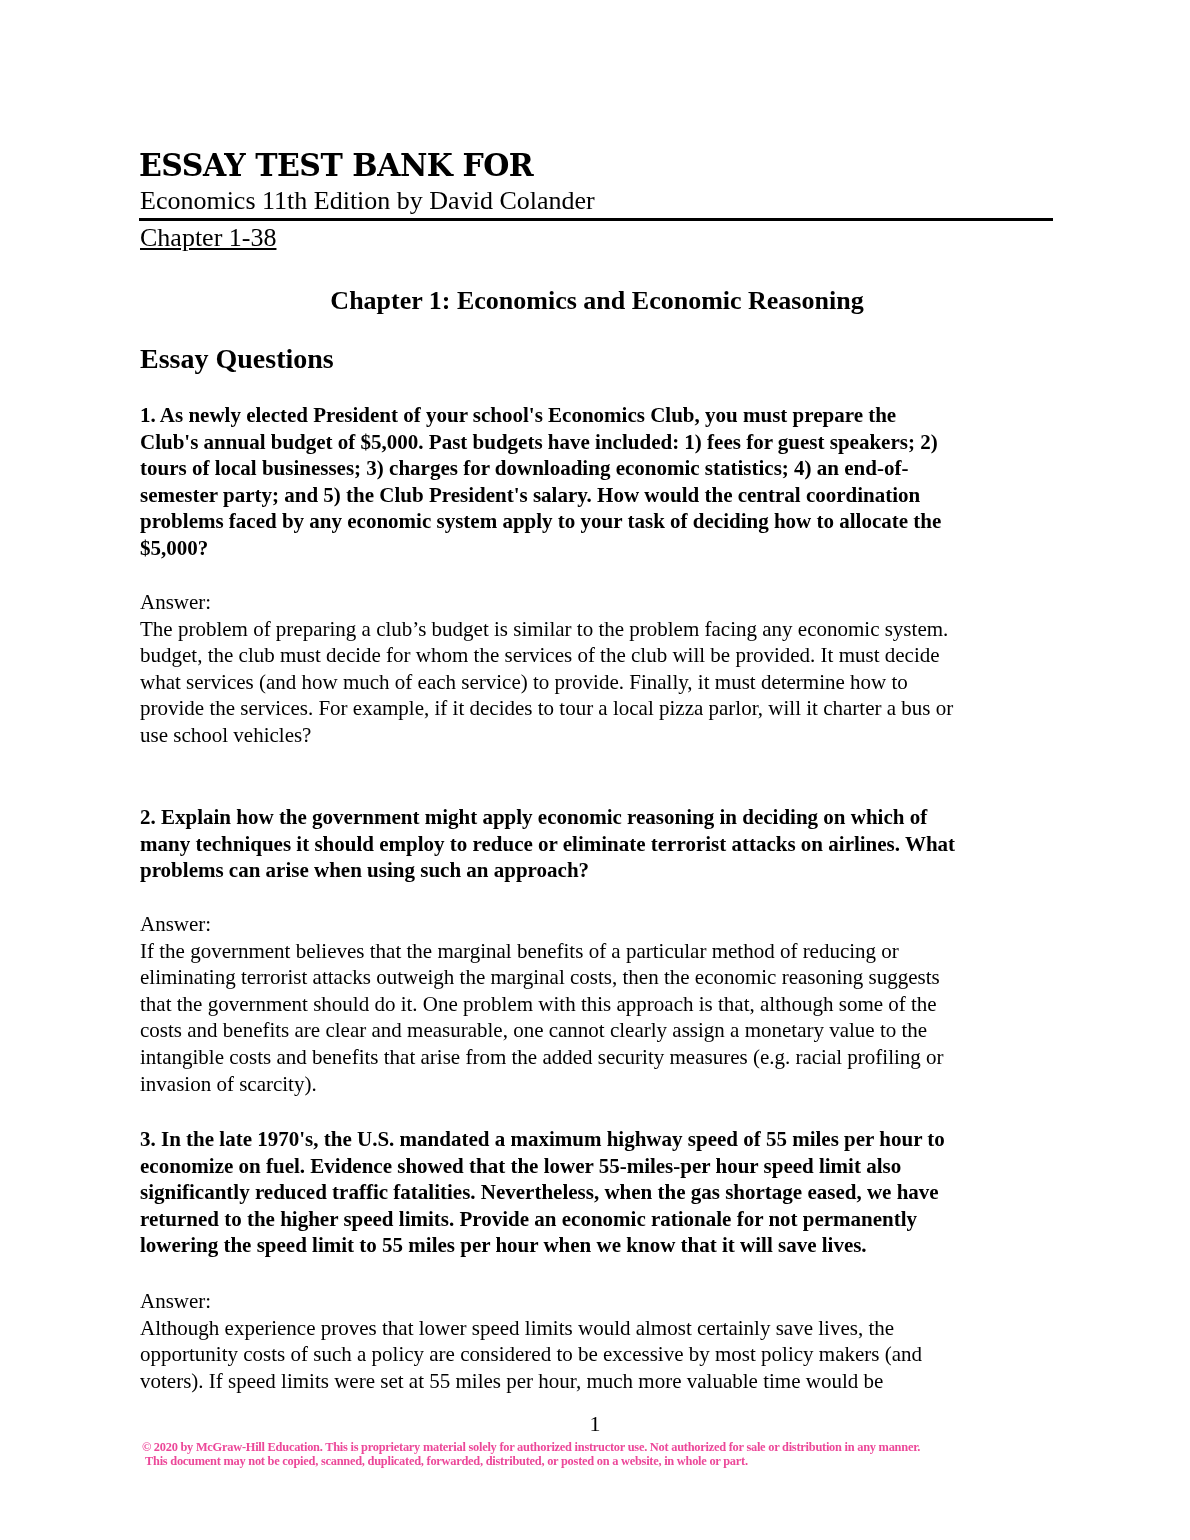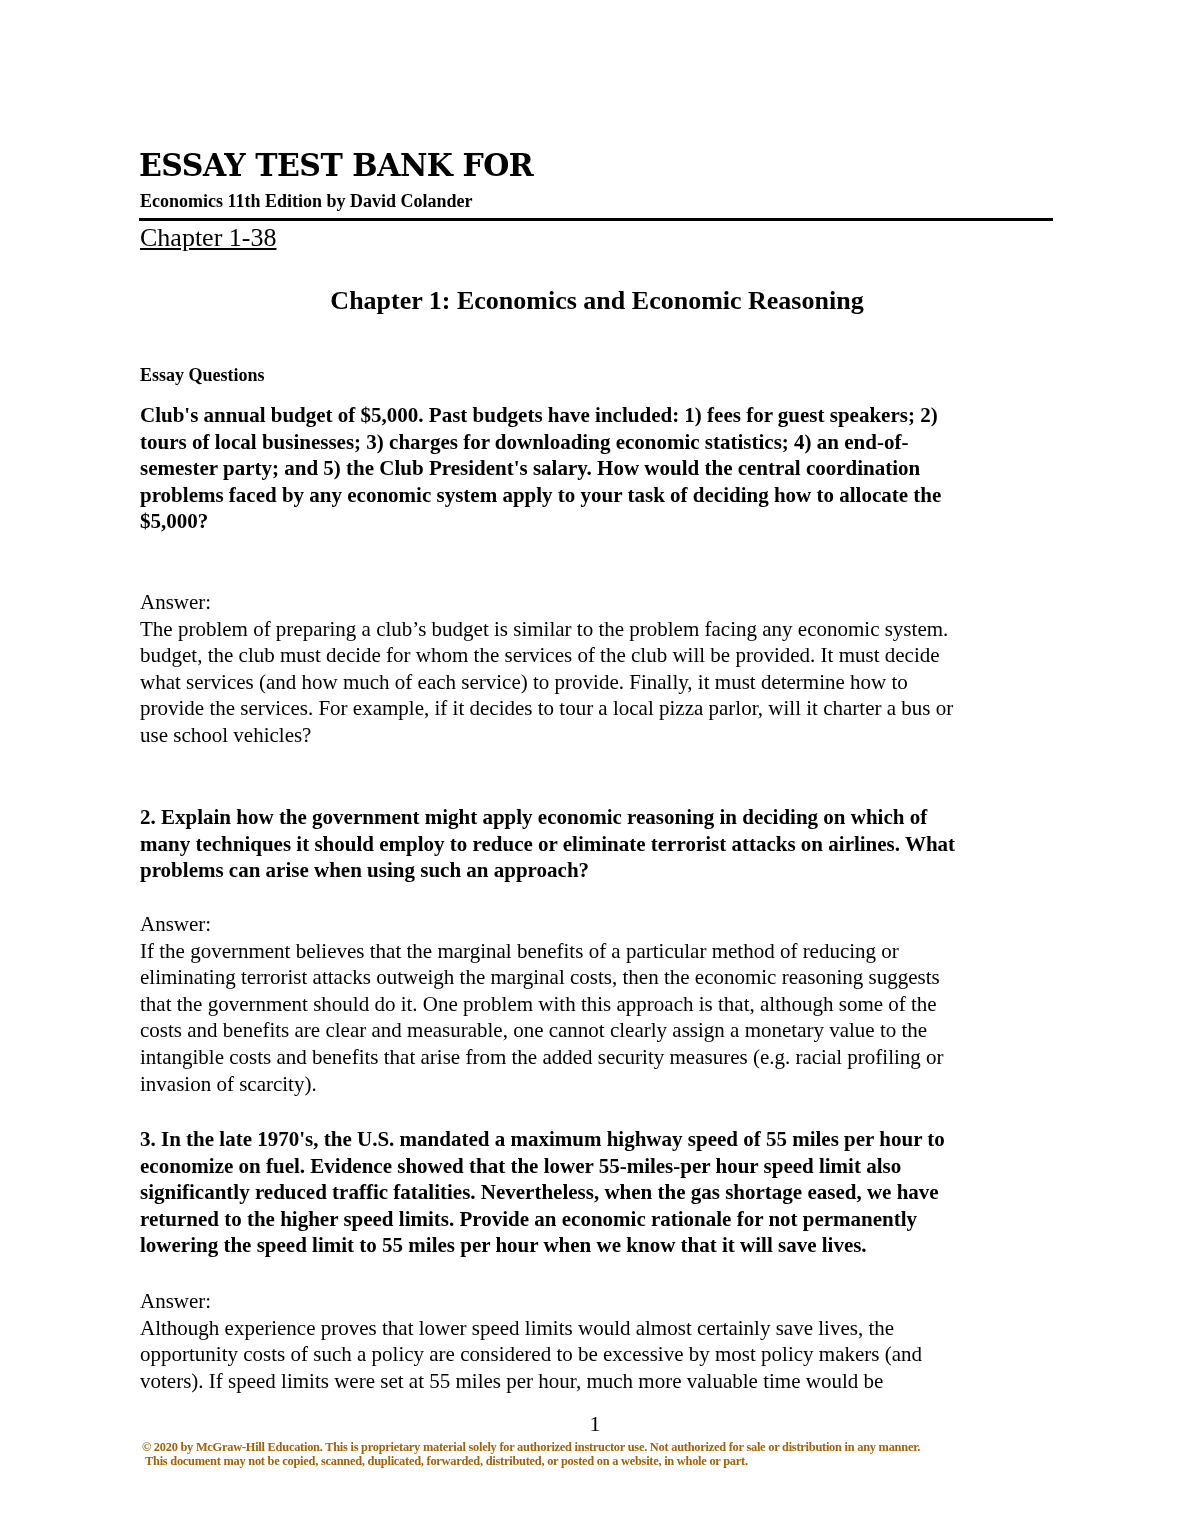--- a/index.html
+++ b/index.html
@@ -27,22 +27,22 @@
       font-weight: 900;
       font-size: 30px;
       letter-spacing: -0.5px;
       line-height: 34px;
       white-space: nowrap;
       transform: scaleY(1.05);
       transform-origin: left top;
     }
     .subtitle {
       left: 140px; top: 186px;
-      font-weight: bold;
-      font-size: 18px;
+      font-weight: normal;
+      font-size: 26px;
       line-height: 30px;
       white-space: nowrap;
     }
     .rule {
       left: 139px; top: 218px;
       width: 914px; height: 3px;
       background: #000000;
     }
     .chapter-range {
       left: 140px; top: 223px;
@@ -55,23 +55,23 @@
       left: 0; top: 286px;
       width: 1190px;
       text-align: center;
       font-weight: bold;
       font-size: 26px;
       line-height: 30px;
       white-space: nowrap;
       padding-left: 2px;
     }
     .section-heading {
-      left: 140px; top: 360px;
+      left: 140px; top: 344px;
       font-weight: bold;
-      font-size: 18px;
+      font-size: 28px;
       line-height: 30px;
       white-space: nowrap;
     }
     .block {
       left: 140px;
       width: 920px;
       font-size: 21px;
       line-height: 26.6px;
     }
     .question { font-weight: bold; }
@@ -103,20 +103,21 @@
 
   <div class="abs banner-title">ESSAY TEST BANK FOR</div>
   <div class="abs subtitle">Economics 11th Edition by David Colander</div>
   <div class="abs rule"></div>
   <div class="abs chapter-range">Chapter 1-38</div>
 
   <div class="abs chapter-title">Chapter 1: Economics and Economic Reasoning</div>
   <div class="abs section-heading">Essay Questions</div>
 
   <div class="abs block question" style="top:402px;">
+    <span class="line">1. As newly elected President of your school's Economics Club, you must prepare the</span>
     <span class="line">Club's annual budget of $5,000. Past budgets have included: 1) fees for guest speakers; 2)</span>
     <span class="line">tours of local businesses; 3) charges for downloading economic statistics; 4) an end-of-</span>
     <span class="line">semester party; and 5) the Club President's salary. How would the central coordination</span>
     <span class="line">problems faced by any economic system apply to your task of deciding how to allocate the</span>
     <span class="line">$5,000?</span>
   </div>
   <div class="abs block" style="top:589px;">
     <span class="answer-label">Answer:</span>
     <span class="line">The problem of preparing a club’s budget is similar to the problem facing any economic system.</span>
     <span class="line">budget, the club must decide for whom the services of the club will be provided. It must decide</span>
@@ -148,18 +149,18 @@
     <span class="line">lowering the speed limit to 55 miles per hour when we know that it will save lives.</span>
   </div>
   <div class="abs block" style="top:1288px;">
     <span class="answer-label">Answer:</span>
     <span class="line">Although experience proves that lower speed limits would almost certainly save lives, the</span>
     <span class="line">opportunity costs of such a policy are considered to be excessive by most policy makers (and</span>
     <span class="line">voters). If speed limits were set at 55 miles per hour, much more valuable time would be</span>
   </div>
 
   <div class="abs page-number">1</div>
-  <div class="abs footer" style="color: #a16207;">
+  <div class="abs footer" style="color: #ec4899;">
     <span class="line">© 2020 by McGraw-Hill Education.  This is proprietary material solely for authorized instructor use. Not authorized for sale or distribution in any manner.</span>
     <span class="line indent">This document may not be copied, scanned, duplicated, forwarded, distributed, or posted on a website, in whole or part.</span>
   </div>
 
 </div>
 
 </body></html>

